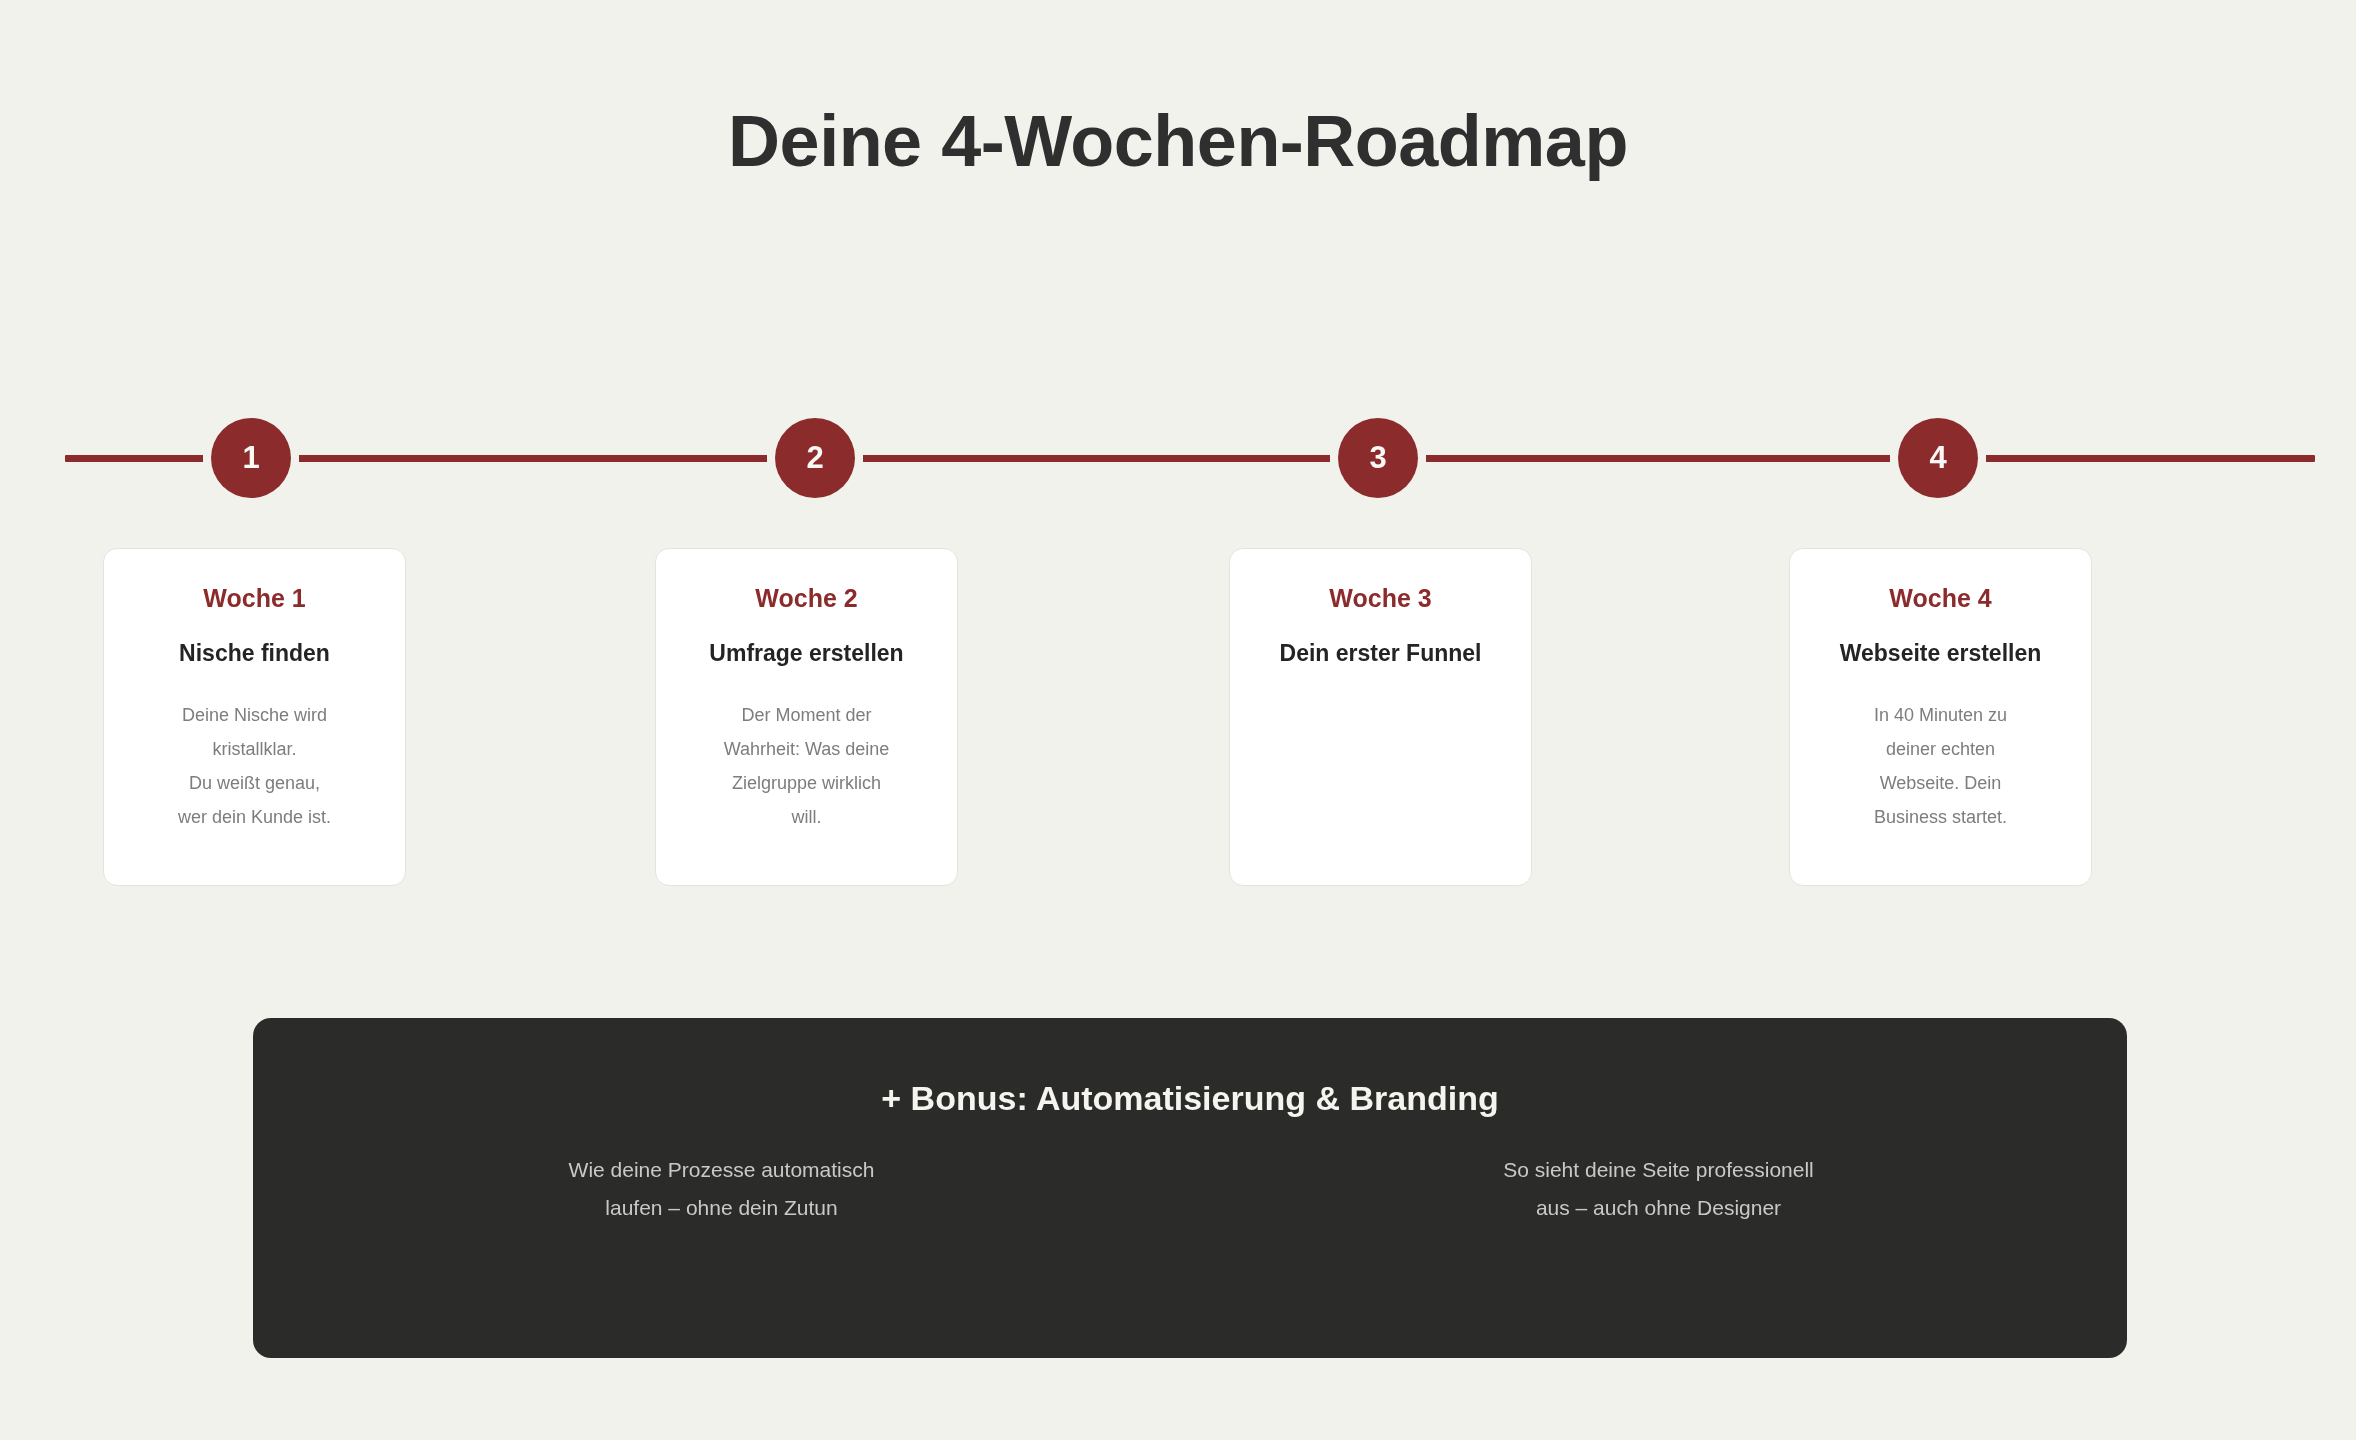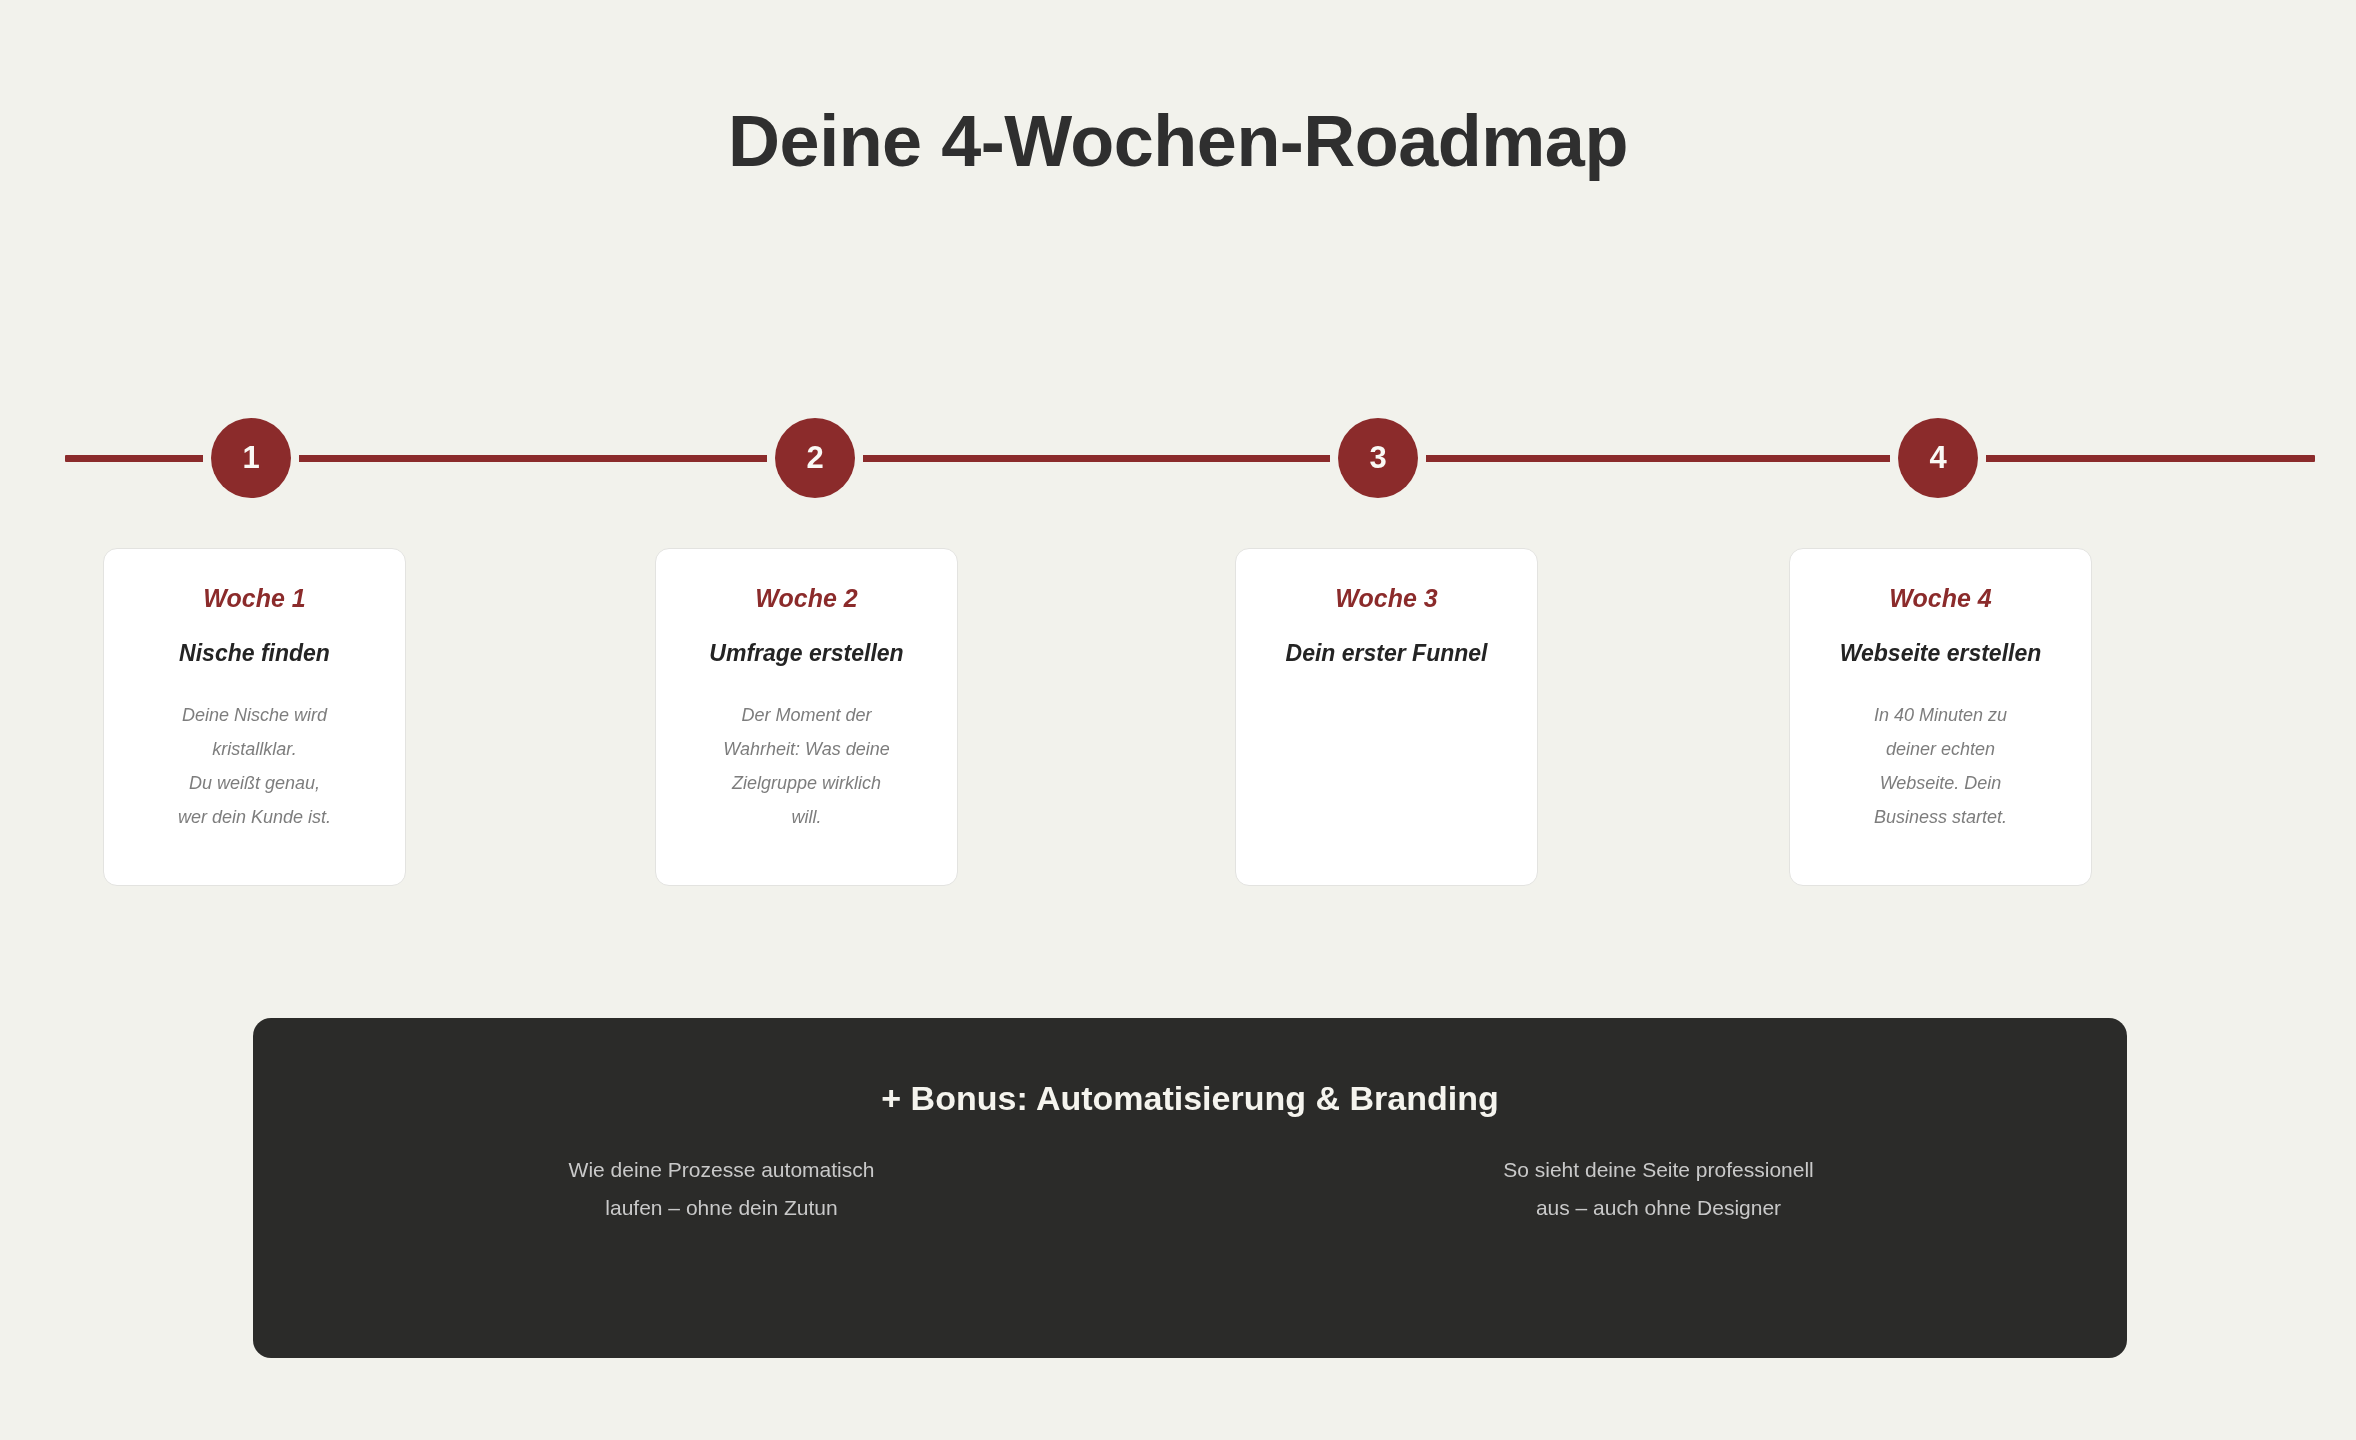--- a/index.html
+++ b/index.html
@@ -89,25 +89,24 @@
     position: absolute;
     top: 0;
     width: 303px;
     height: 338px;
     background: #ffffff;
     border: 1px solid #e3e3e0;
     border-radius: 14px;
     box-sizing: border-box;
     padding: 34px 16px 4px 16px;
     text-align: center;
-    font-style: italic;
   }
   .card-1 { left: 103px; }
   .card-2 { left: 655px; }
-  .card-3 { left: 1229px; margin-left: 6px; }
+  .card-3 { left: 1229px; }
   .card-4 { left: 1789px; }
 
   .card-week {
     font-size: 25px;
     font-weight: bold;
     color: #8b2b2b;
     line-height: 1.2;
     margin: 0 0 27px 0;
   }
   .card-heading {

